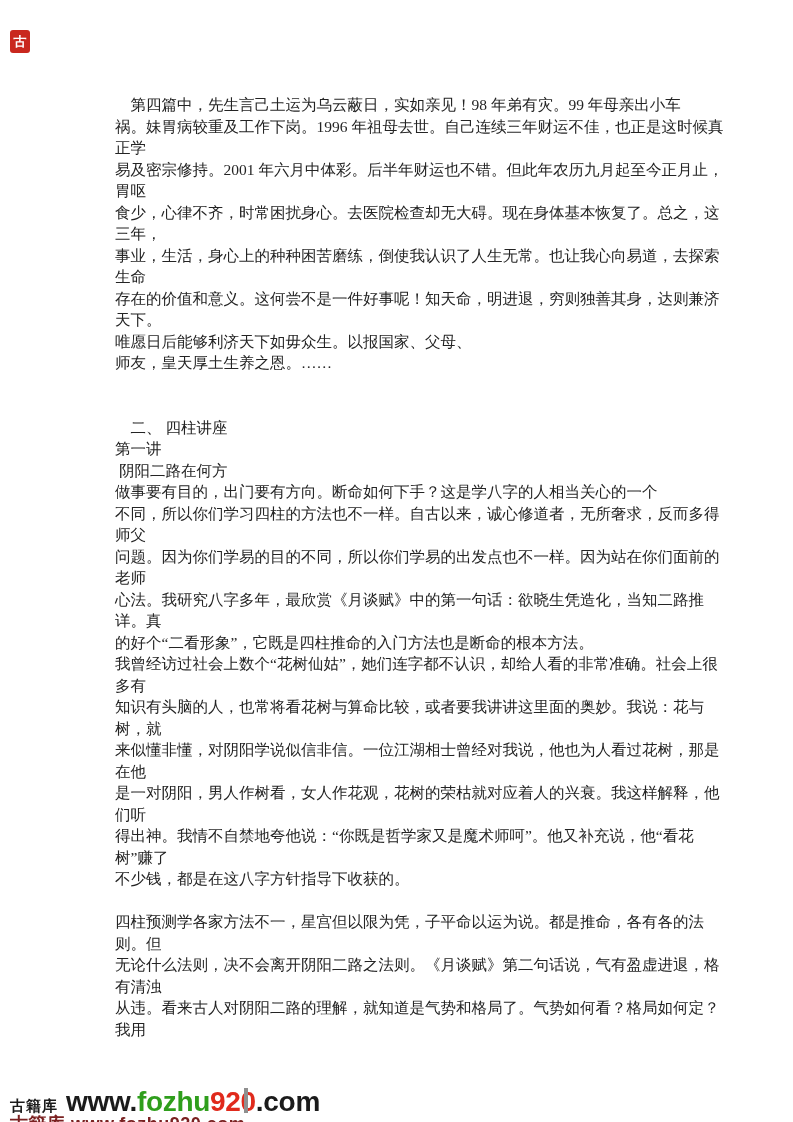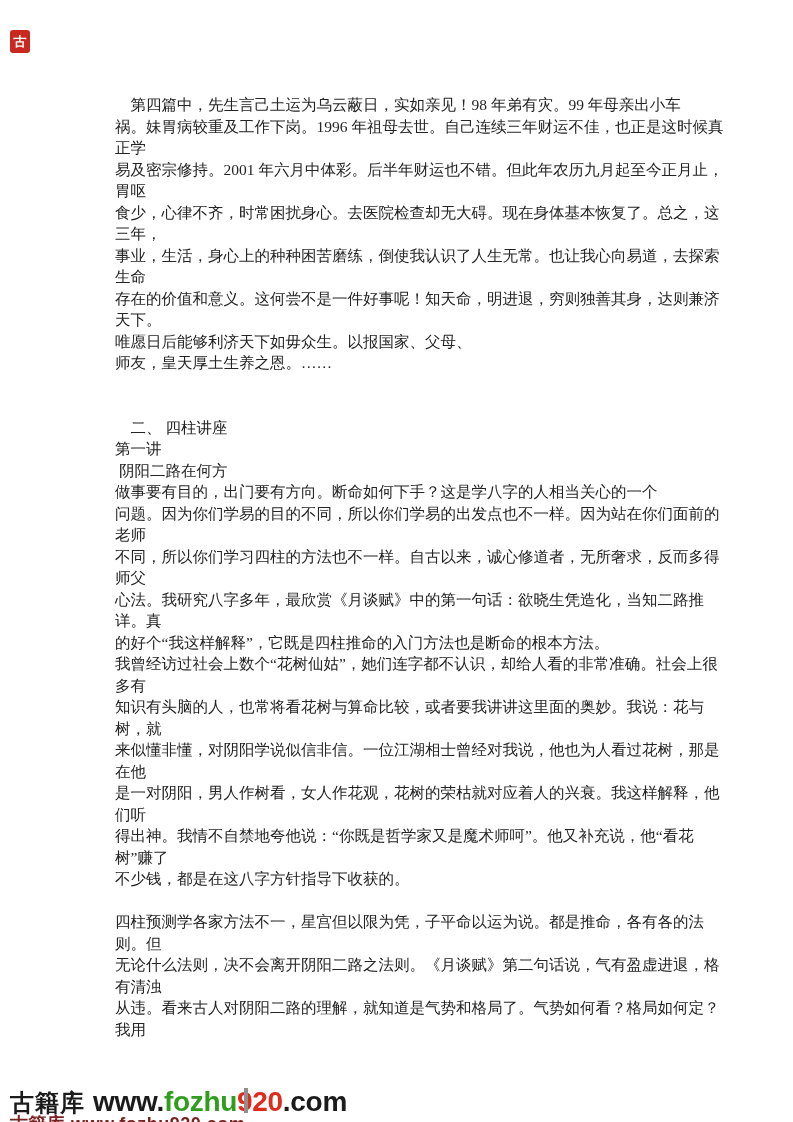--- a/index.html
+++ b/index.html
@@ -51,21 +51,21 @@
     left: 10px;
     top: 1086px;
     height: 28px;
     display: flex;
     align-items: baseline;
     font-family: "Liberation Sans", "DejaVu Sans", sans-serif;
     font-weight: bold;
     white-space: pre;
   }
   .wm-brand {
-    font-size: 24px;
+    font-size: 15px;
     color: var(--wm-dark, #1b1b1b);
     letter-spacing: 1px;
     margin-right: 8px;
   }
   .wm-url { font-size: 28px; letter-spacing: -0.3px; }
   .wm-dark  { color: var(--wm-dark, #1b1b1b); }
   .wm-green { color: var(--wm-green, #2f9e1c); }
   .wm-red   { color: var(--wm-red, #e02a1c); }
   .wm-edge-bar {
     position: absolute;
@@ -103,24 +103,24 @@
       <div class="line">事业，生活，身心上的种种困苦磨练，倒使我认识了人生无常。也让我心向易道，去探索生命</div>
       <div class="line">存在的价值和意义。这何尝不是一件好事呢！知天命，明进退，穷则独善其身，达则兼济天下。</div>
       <div class="line">唯愿日后能够利济天下如毋众生。以报国家、父母、</div>
       <div class="line">师友，皇天厚土生养之恩。……</div>
       <div class="line"></div>
       <div class="line"></div>
       <div class="line">　二、 四柱讲座</div>
       <div class="line">第一讲</div>
       <div class="line"> 阴阳二路在何方</div>
       <div class="line">做事要有目的，出门要有方向。断命如何下手？这是学八字的人相当关心的一个</div>
+      <div class="line">不同，所以你们学习四柱的方法也不一样。自古以来，诚心修道者，无所奢求，反而多得师父</div>
       <div class="line">问题。因为你们学易的目的不同，所以你们学易的出发点也不一样。因为站在你们面前的老师</div>
-      <div class="line">不同，所以你们学习四柱的方法也不一样。自古以来，诚心修道者，无所奢求，反而多得师父</div>
       <div class="line">心法。我研究八字多年，最欣赏《月谈赋》中的第一句话：欲晓生凭造化，当知二路推详。真</div>
-      <div class="line">的好个“我这样解释”，它既是四柱推命的入门方法也是断命的根本方法。</div>
+      <div class="line">的好个“二看形象”，它既是四柱推命的入门方法也是断命的根本方法。</div>
       <div class="line">我曾经访过社会上数个“花树仙姑”，她们连字都不认识，却给人看的非常准确。社会上很多有</div>
       <div class="line">知识有头脑的人，也常将看花树与算命比较，或者要我讲讲这里面的奥妙。我说：花与树，就</div>
       <div class="line">来似懂非懂，对阴阳学说似信非信。一位江湖相士曾经对我说，他也为人看过花树，那是在他</div>
       <div class="line">是一对阴阳，男人作树看，女人作花观，花树的荣枯就对应着人的兴衰。我这样解释，他们听</div>
       <div class="line">得出神。我情不自禁地夸他说：“你既是哲学家又是魔术师呵”。他又补充说，他“看花树”赚了</div>
       <div class="line">不少钱，都是在这八字方针指导下收获的。</div>
       <div class="line"></div>
       <div class="line">四柱预测学各家方法不一，星宫但以限为凭，子平命以运为说。都是推命，各有各的法则。但</div>
       <div class="line">无论什么法则，决不会离开阴阳二路之法则。《月谈赋》第二句话说，气有盈虚进退，格有清浊</div>
       <div class="line">从违。看来古人对阴阳二路的理解，就知道是气势和格局了。气势如何看？格局如何定？我用</div>

